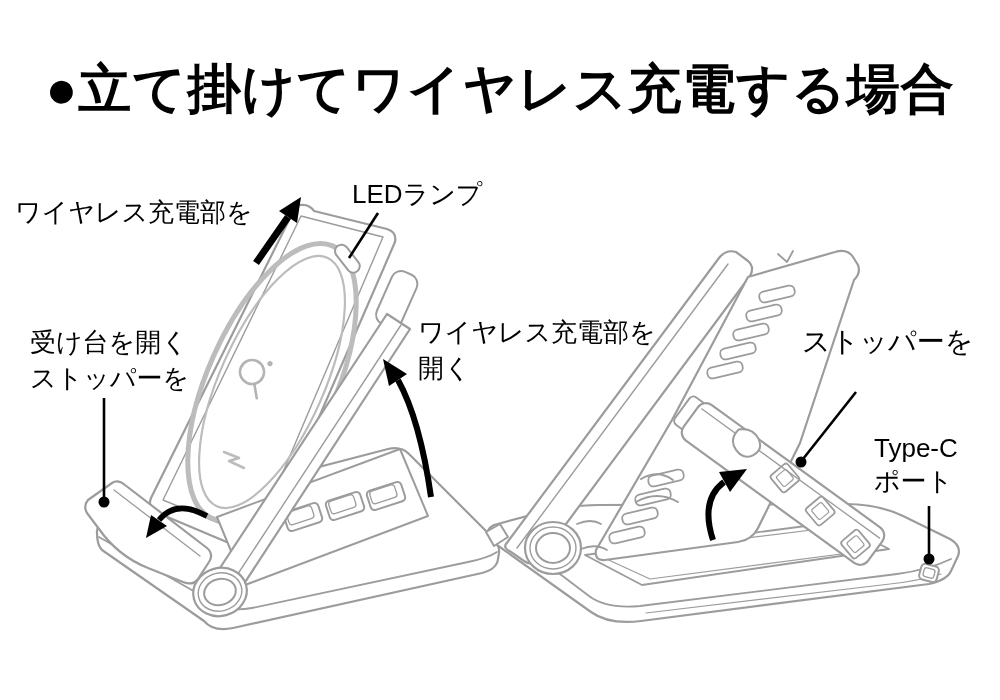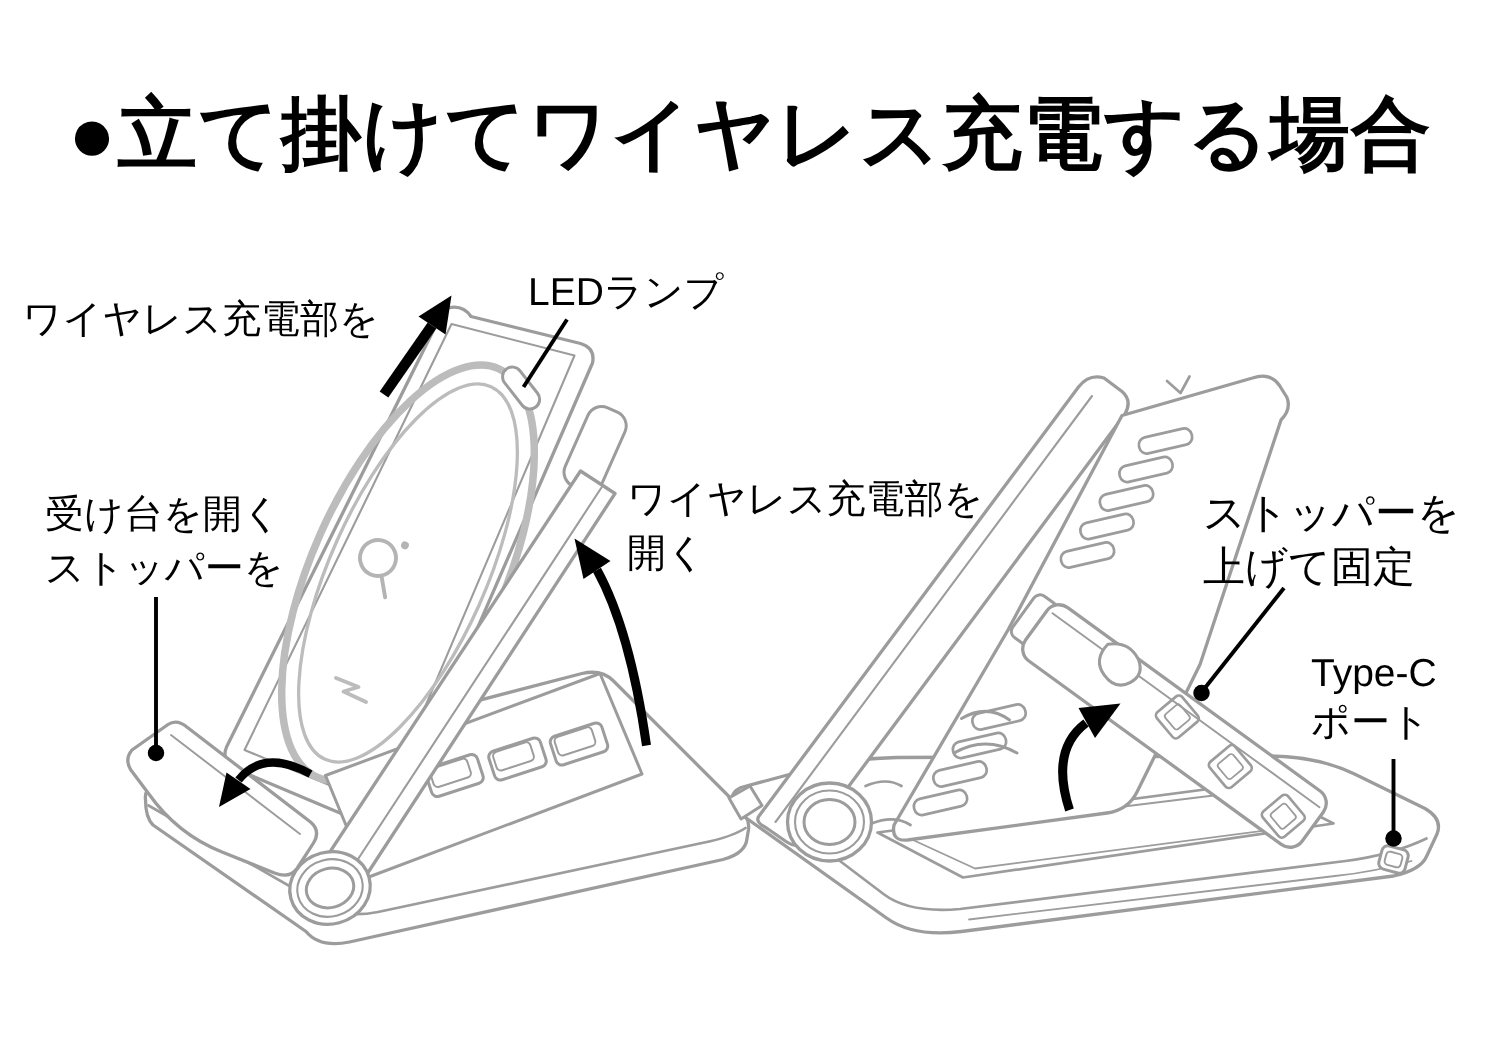--- a/index.html
+++ b/index.html
@@ -245,21 +245,20 @@
     <span class="ln">ストッパーを</span>
   </div>
 
   <div class="lbl" style="left:418px;top:314px;">
     <span class="ln">ワイヤレス充電部を</span>
     <span class="ln">開く</span>
   </div>
 
   <div class="lbl" style="left:802px;top:324px;font-size:28px;">
     <span class="ln">ストッパーを</span>
-    <span class="ln">上げて固定</span>
   </div>
 
   <div class="lbl center" style="left:874px;top:432px;width:110px;line-height:33px;">
     <span class="ln">Type-C</span>
     <span class="ln">ポート</span>
   </div>
 
 </div>
 
 </body></html>

